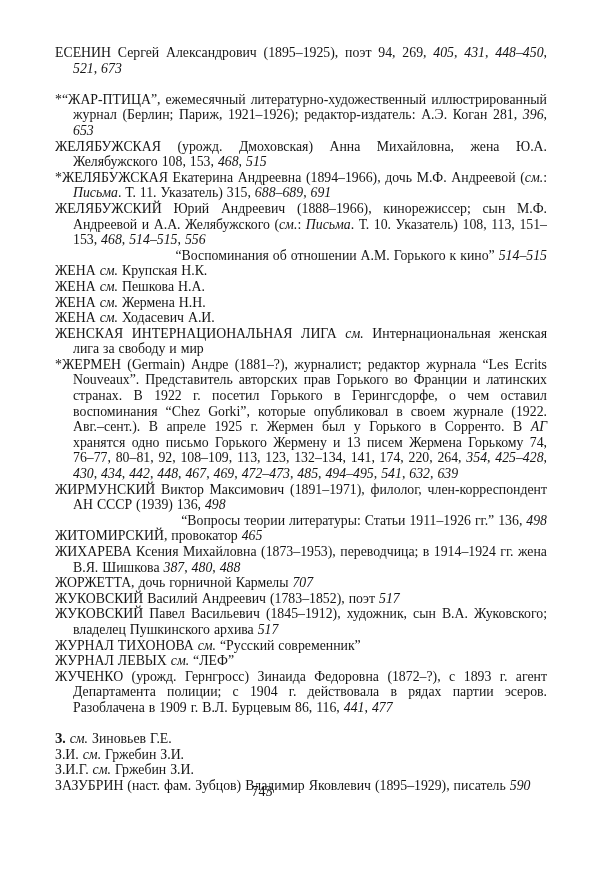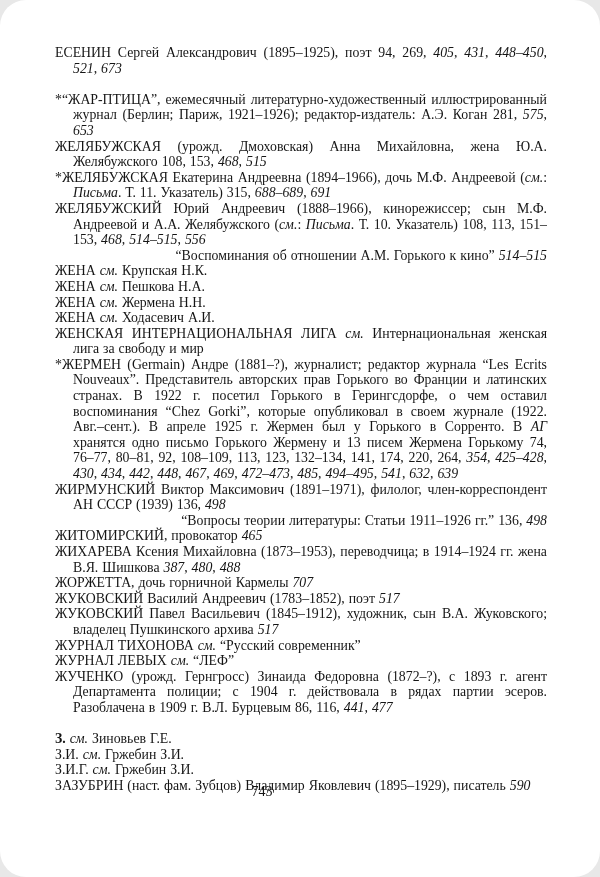--- a/index.html
+++ b/index.html
@@ -9,21 +9,20 @@
   }
   .page {
     position: relative;
     width: 600px;
     height: 877px;
     margin: 0 auto;
     background: #ffffff;
     color: #151515;
     font-family: "Liberation Serif", "DejaVu Serif", serif;
     overflow: hidden;
-    border-radius: 26px;
   }
   .text-block {
     position: absolute;
     left: 55px;
     top: 45px;
     width: 492px;
     font-size: 13.8px;
     line-height: 15.6px;
   }
   p.entry {
@@ -51,21 +50,21 @@
     text-align: center;
     font-size: 14px;
   }
 </style>
 </head>
 <body>
 
 <div class="page">
   <div class="text-block" id="entries">
       <p class="entry"><span>ЕСЕНИН Сергей Александрович (1895–1925), поэт 94, 269, </span><span class="it">405</span><span>, </span><span class="it">431</span><span>, </span><span class="it">448–450</span><span>, </span><span class="it">521</span><span>, </span><span class="it">673</span></p>
-      <p class="entry gap"><span>*“ЖАР-ПТИЦА”, ежемесячный литературно-художественный иллюстрированный журнал (Берлин; Париж, 1921–1926); редактор-издатель: А.Э. Коган 281, </span><span class="it">575</span><span>, </span><span class="it">653</span></p>
+      <p class="entry gap"><span>*“ЖАР-ПТИЦА”, ежемесячный литературно-художественный иллюстрированный журнал (Берлин; Париж, 1921–1926); редактор-издатель: А.Э. Коган 281, </span><span class="it">396</span><span>, </span><span class="it">653</span></p>
       <p class="entry"><span>ЖЕЛЯБУЖСКАЯ (урожд. Дмоховская) Анна Михайловна, жена Ю.А. Желябужского 108, 153, </span><span class="it">468</span><span>, </span><span class="it">515</span></p>
       <p class="entry"><span>*ЖЕЛЯБУЖСКАЯ Екатерина Андреевна (1894–1966), дочь М.Ф. Андреевой (</span><span class="it">см.</span><span>: </span><span class="it">Письма</span><span>. Т. 11. Указатель) 315, </span><span class="it">688–689</span><span>, </span><span class="it">691</span></p>
       <p class="entry"><span>ЖЕЛЯБУЖСКИЙ Юрий Андреевич (1888–1966), кинорежиссер; сын М.Ф. Андреевой и А.А. Желябужского (</span><span class="it">см.</span><span>: </span><span class="it">Письма</span><span>. Т. 10. Указатель) 108, 113, 151–153, </span><span class="it">468</span><span>, </span><span class="it">514–515</span><span>, </span><span class="it">556</span></p>
       <p class="entry sub"><span>“Воспоминания об отношении А.М. Горького к кино” </span><span class="it">514–515</span></p>
       <p class="entry"><span>ЖЕНА </span><span class="it">см.</span><span> Крупская Н.К.</span></p>
       <p class="entry"><span>ЖЕНА </span><span class="it">см.</span><span> Пешкова Н.А.</span></p>
       <p class="entry"><span>ЖЕНА </span><span class="it">см.</span><span> Жермена Н.Н.</span></p>
       <p class="entry"><span>ЖЕНА </span><span class="it">см.</span><span> Ходасевич А.И.</span></p>
       <p class="entry"><span>ЖЕНСКАЯ ИНТЕРНАЦИОНАЛЬНАЯ ЛИГА </span><span class="it">см.</span><span> Интернациональная женская лига за свободу и мир</span></p>
       <p class="entry"><span>*ЖЕРМЕН (Germain) Андре (1881–?), журналист; редактор журнала “Les Ecrits Nouveaux”. Представитель авторских прав Горького во Франции и латинских странах. В 1922 г. посетил Горького в Герингсдорфе, о чем оставил воспоминания “Chez Gorki”, которые опубликовал в своем журнале (1922. Авг.–сент.). В апреле 1925 г. Жермен был у Горького в Сорренто. В </span><span class="it">АГ</span><span> хранятся одно письмо Горького Жермену и 13 писем Жермена Горькому 74, 76–77, 80–81, 92, 108–109, 113, 123, 132–134, 141, 174, 220, 264, </span><span class="it">354</span><span>, </span><span class="it">425–428</span><span>, </span><span class="it">430</span><span>, </span><span class="it">434</span><span>, </span><span class="it">442</span><span>, </span><span class="it">448</span><span>, </span><span class="it">467</span><span>, </span><span class="it">469</span><span>, </span><span class="it">472–473</span><span>, </span><span class="it">485</span><span>, </span><span class="it">494–495</span><span>, </span><span class="it">541</span><span>, </span><span class="it">632</span><span>, </span><span class="it">639</span></p>

